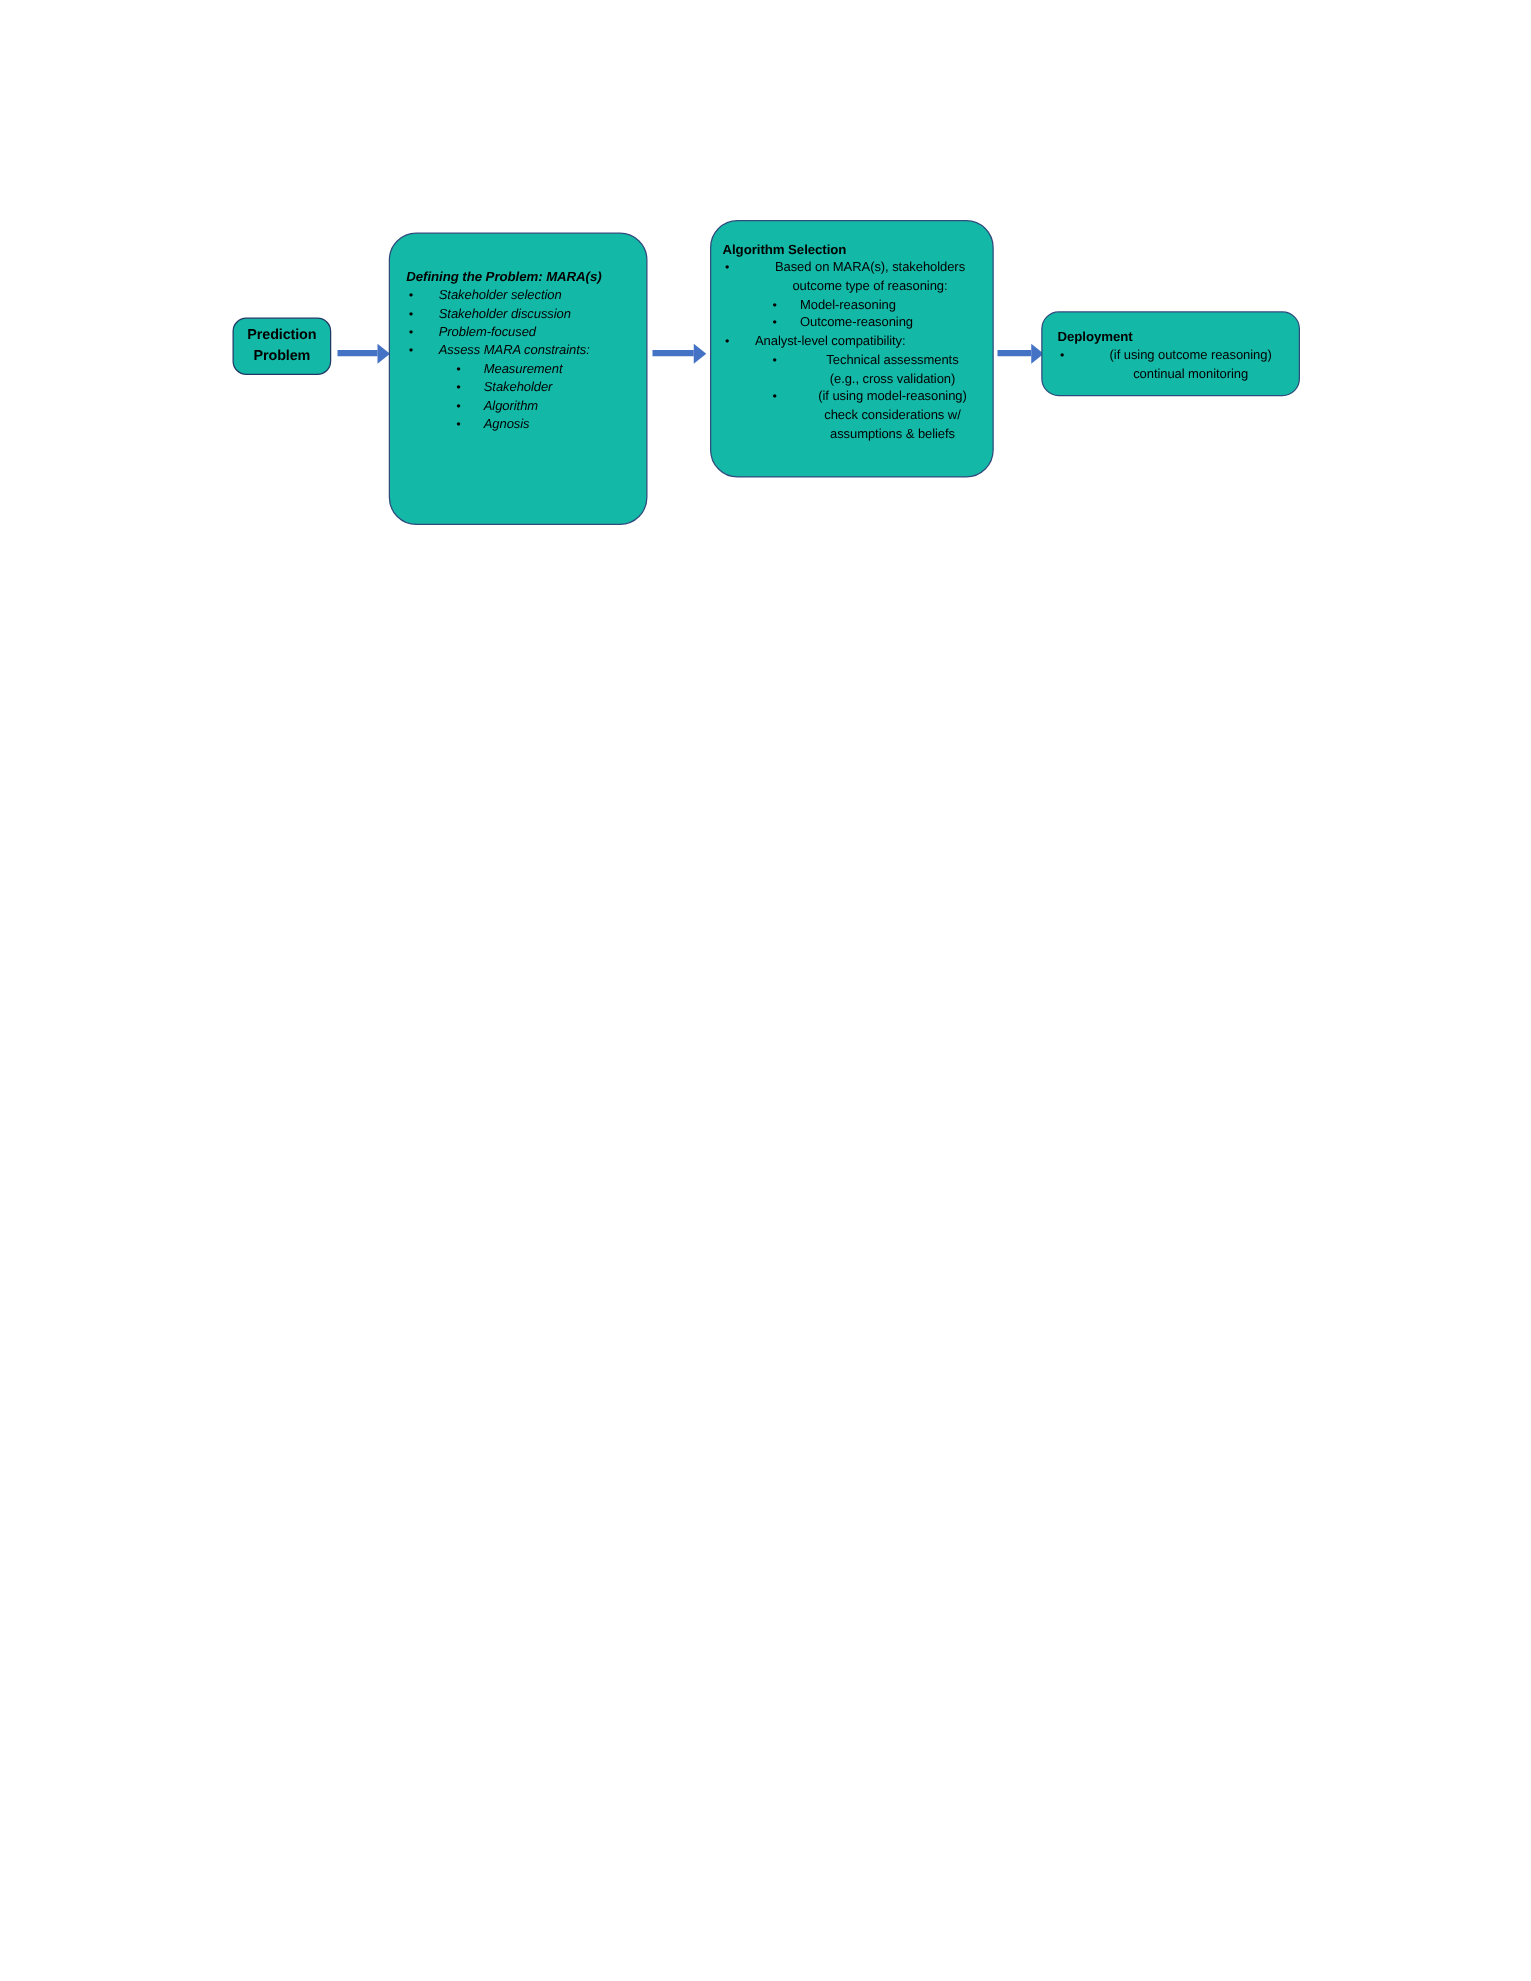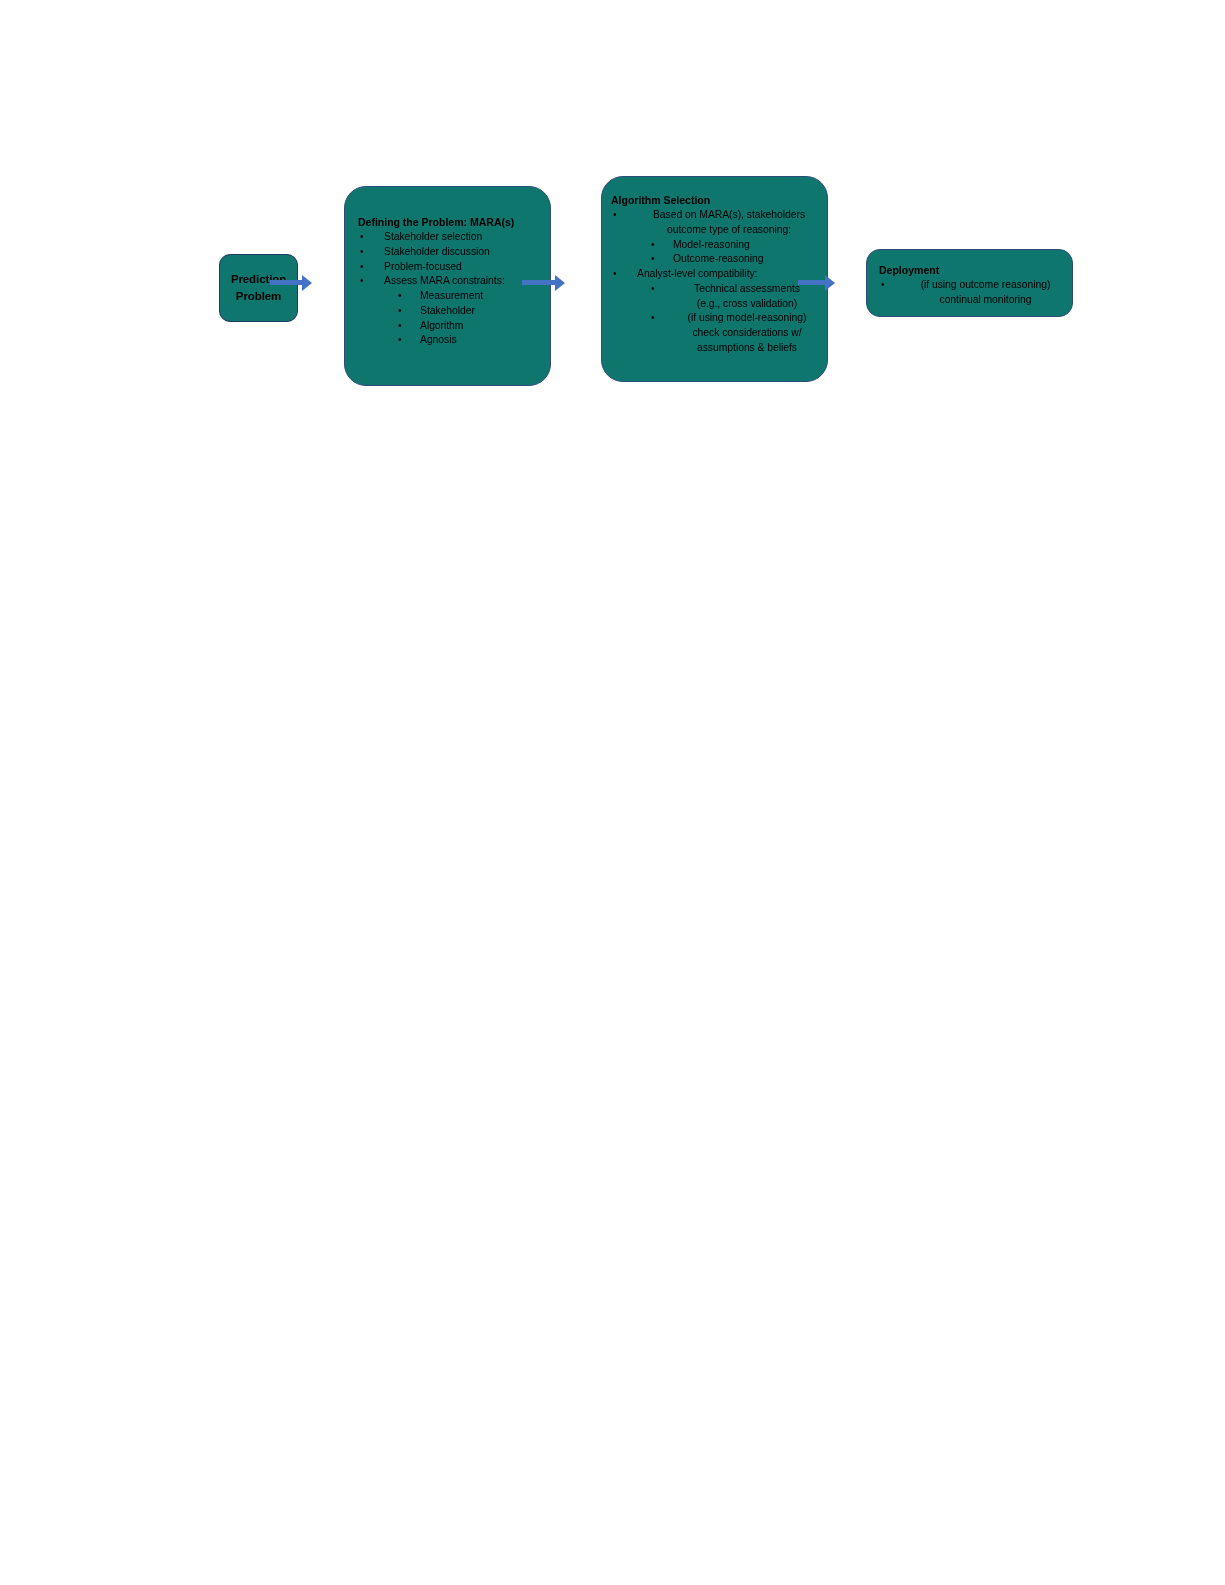--- a/index.html
+++ b/index.html
@@ -20,25 +20,24 @@
     position: absolute;
     left: 0;
     top: 0;
     width: 1225px;
     height: 1585px;
   }
 
   
   .node {
     position: absolute;
-    background: #0f766e;
+    background: #14b8a6;
     border-style: solid;
     border-radius: 14px;
     box-sizing: border-box;
-    margin-left: 33px;
   }
 
   .node-start {
     border-width: 1.6px;
     border-color: #1f3864;
     border-radius: 11px;
   }
 
   .node-stage {
     border-width: 1.3px;
@@ -136,33 +135,33 @@
     border-top: 8px solid transparent;
     border-bottom: 8px solid transparent;
     border-left: 10px solid #4472c4;
   }
 </style>
 </head>
 <body>
 
 <div id="canvas">
 
-  <div class="node node-start" style="left:186px; top:254px; width:79px; height:68px;">
+  <div class="node node-start" style="left:186px; top:254px; width:79px; height:46px;">
     <div class="start-text">
       <span>Prediction</span>
       <span>Problem</span>
     </div>
   </div>
 
   <div class="arrow" style="left:270px; top:275px; width:42px;">
     <div class="shaft" style="width:32px;"></div>
     <div class="head" style="left:32px;"></div>
   </div>
 
-  <div class="node node-stage" style="left:311px; top:186px; width:207px; height:200px;">
+  <div class="node node-stage" style="left:311px; top:186px; width:207px; height:234px;font-style:italic;">
     <div class="stage-body" style="left:13px; top:29px; right:8px;">
 
       <div class="stage-title">Defining the Problem: MARA(s)</div>
 
       <ul class="blist lvl1">
         <li>
           <span class="bullet">•</span>
           <span class="btext">Stakeholder selection</span>
         </li>
         <li>

